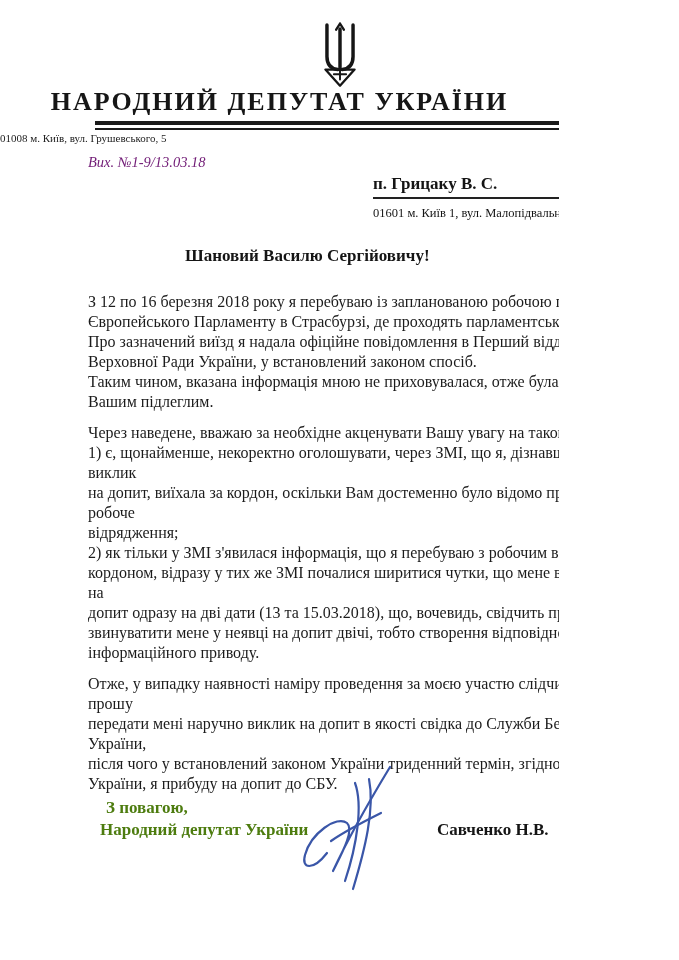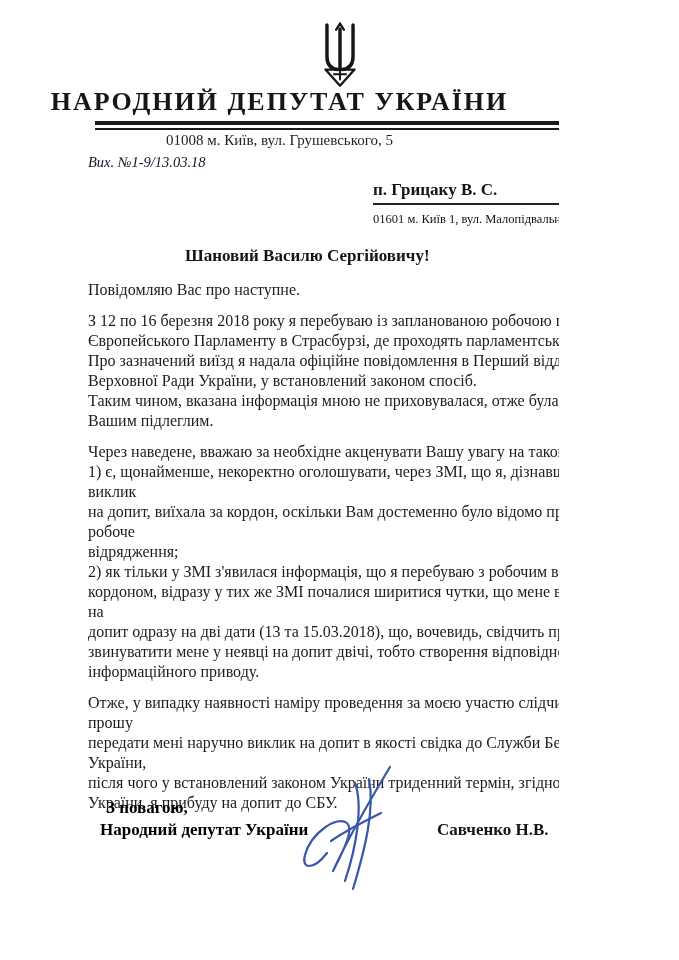--- a/index.html
+++ b/index.html
@@ -45,50 +45,49 @@
     width: 490px;
     height: 3px;
     border-top: 4px solid #1a1a1a;
     border-bottom: 2px solid #1a1a1a;
   }
   .lh-address {
     position: absolute;
     top: 132px;
     left: 0;
     width: 100%;
-    text-align: center;
-    font-size: 15px;
+    font-size: 11px;
     color: #222;
   }
 
   
   .ref-number {
     position: absolute;
     left: 88px;
     top: 154px;
     font-size: 14.5px;
     font-style: italic;
-    color: #0f172a;
+    color: #701a75;
   }
   .recipient {
     position: absolute;
     left: 373px;
     top: 168px;
     width: 289px;
     font-size: 17px;
     font-weight: bold;
     color: #151515;
   }
   .recipient .r1 {
     padding: 0 0 3px 10px;
     border-bottom: 2px solid #222;
     white-space: nowrap;
   }
   .recipient .r2 {
-    margin-top: 12px;
+    margin-top: 6px;
     padding: 0 0 3px 0;
     border-bottom: 2px solid #222;
     white-space: nowrap;
   }
   .recipient .r3 {
     margin-top: 7px;
     font-size: 12.5px;
     font-weight: normal;
     white-space: nowrap;
   }
@@ -96,38 +95,38 @@
   
   .letter-body {
     position: absolute;
     left: 88px;
     top: 246px;
     width: 558px;
     font-size: 16px;
     line-height: 20px;
   }
   .salutation {
-    margin: 0 0 14px 97px;
+    margin: 0 0 26px 97px;
     font-size: 17px;
     font-weight: bold;
     color: #151515;
   }
   .letter-body p {
     margin: 0 0 11px 0;
     white-space: pre-line;
   }
 
   
   .closing {
     position: absolute;
     left: 100px;
     top: 797px;
     font-size: 17px;
     font-weight: bold;
-    color: #000000;
+    color: #4d7c0f;
     line-height: 22px;
   }
   .closing .c1 { margin-left: 6px; }
   .signature-svg {
     position: absolute;
     left: 293px;
     top: 757px;
     width: 135px;
     height: 140px;
   }
@@ -166,21 +165,20 @@
 
   <div class="ref-number">Вих. №1-9/13.03.18</div>
 
   <div class="recipient">
     <div class="r2">п. Грицаку В. С.</div>
     <div class="r3">01601 м. Київ 1, вул. Малопідвальна, 16</div>
   </div>
 
   <div class="letter-body">
     <div class="salutation">Шановий Василю Сергійовичу!</div>
-    <p>Повідомляю Вас про наступне.</p>
     <p>З 12 по 16 березня 2018 року я перебуваю із запланованою робочою поїздкою до
 Європейського Парламенту в Страсбурзі, де проходять парламентські сесії  ЄС.
 Про зазначений виїзд я надала офіційне повідомлення в Перший відділ апарату
 Верховної Ради України, у встановлений законом спосіб.
 Таким чином, вказана інформація мною не приховувалася, отже була доступна
 Вашим підлеглим.</p>
     <p>Через наведене, вважаю за необхідне акценувати Вашу увагу на такому:
 1) є, щонайменше, некоректно  оголошувати, через ЗМІ, що я, дізнавшись про виклик
 на допит, виїхала за кордон, оскільки Вам достеменно було відомо про моє робоче
 відрядження;

